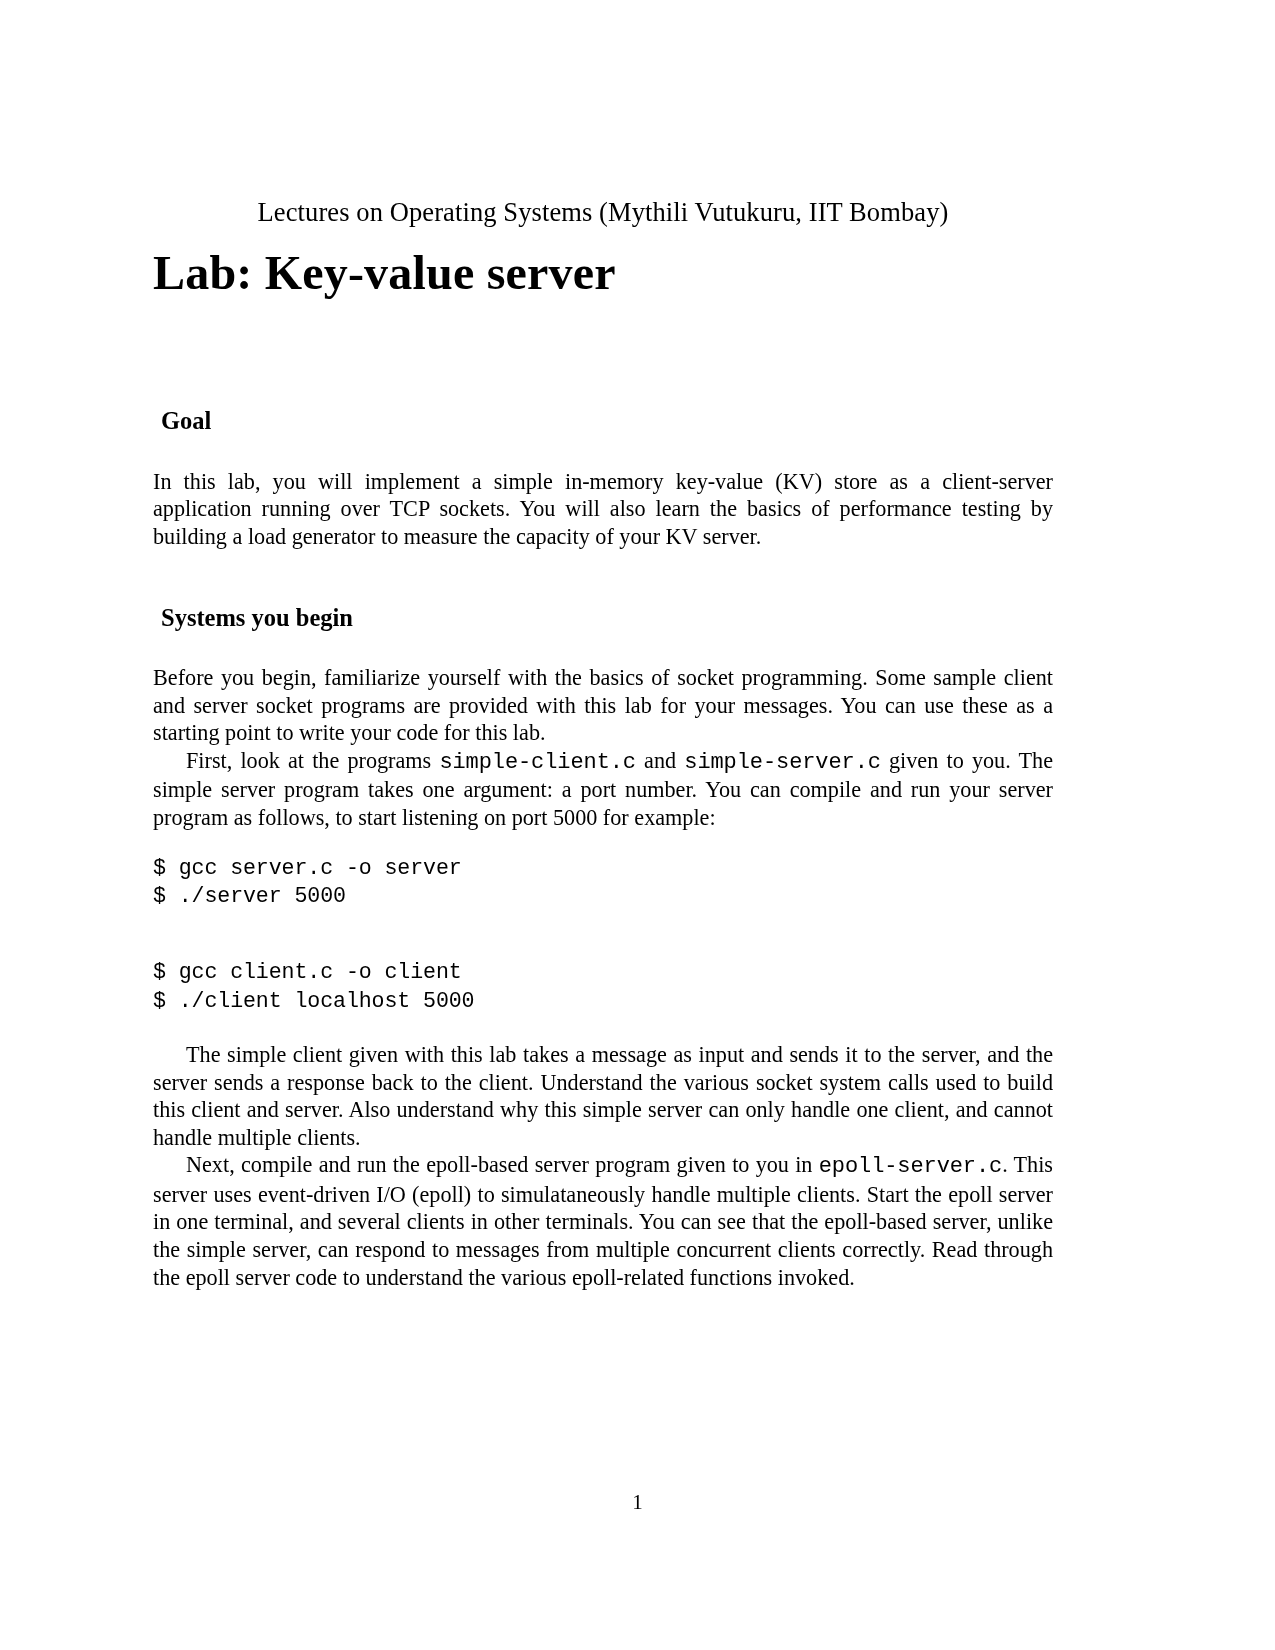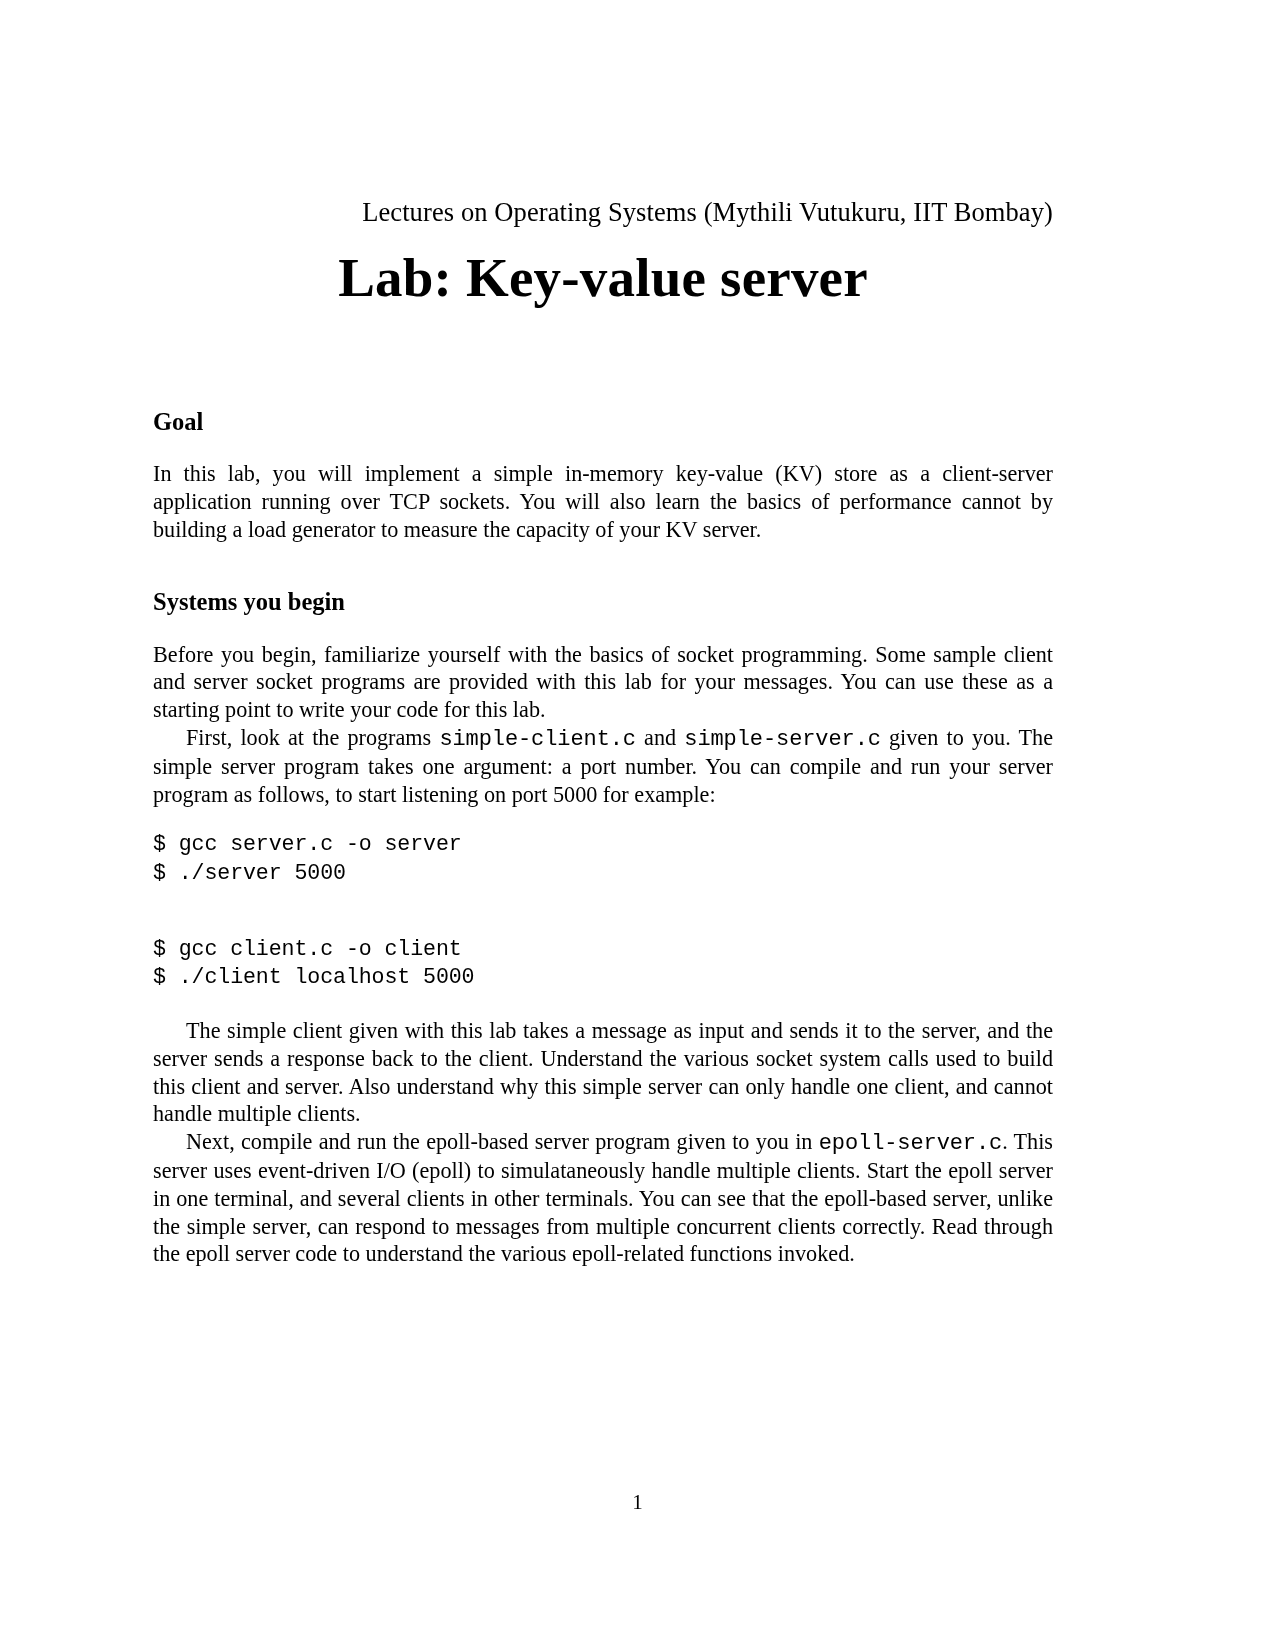--- a/index.html
+++ b/index.html
@@ -26,41 +26,41 @@
 
   
   .content {
     position: absolute;
     left: 153px;
     top: 196px;
     width: 900px;
   }
 
   .doc-header {
-    text-align: right;
+    text-align: center;
     font-size: 26.5px;
     line-height: 1.28;
     letter-spacing: 0.1px;
     margin: 0 0 2px 0;
   }
 
   .doc-title {
-    text-align: center;
-    font-size: 55px;
+    text-align: left;
+    font-size: 48px;
     font-weight: bold;
     line-height: 1.22;
     letter-spacing: 0.2px;
     margin: 14px 0 0 0;
   }
 
   .section-heading {
     font-size: 24.5px;
     font-weight: bold;
     line-height: 1.2;
-    margin: 0;
+    margin: 8px;
   }
 
   .para {
     font-size: 22.2px;
     line-height: 1.245;
     text-align: justify;
     text-justify: inter-word;
     margin: 0;
     hyphens: manual;
   }
@@ -111,21 +111,21 @@
     <div class="doc-header">Lectures on Operating Systems (Mythili Vutukuru, IIT Bombay)</div>
 
     <h1 class="doc-title">Lab: Key-value server</h1>
 
     <div class="gap-after-title"></div>
 
     <h2 class="section-heading">Goal</h2>
 
     <div class="gap-heading-para"></div>
 
-    <p class="para">In this lab, you will implement a simple in-memory key-value (KV) store as a client-server application running over TCP sockets. You will also learn the basics of performance cannot by building a load generator to measure the capacity of your KV server.</p>
+    <p class="para">In this lab, you will implement a simple in-memory key-value (KV) store as a client-server application running over TCP sockets. You will also learn the basics of performance testing by building a load generator to measure the capacity of your KV server.</p>
 
     <div class="gap-para-heading"></div>
 
     <h2 class="section-heading">Systems you begin</h2>
 
     <div class="gap-heading-para"></div>
 
     <p class="para">Before you begin, familiarize yourself with the basics of socket programming. Some sample client and server socket programs are provided with this lab for your messages. You can use these as a starting point to write your code for this lab.</p>
 
     <p class="para indent"><span>First, look at the programs </span><code>simple-client.c</code><span> and </span><code>simple-server.c</code><span> given to you. The simple server program takes one argument: a port number. You can compile and run your server program as follows, to start listening on port 5000 for example:</span></p>

